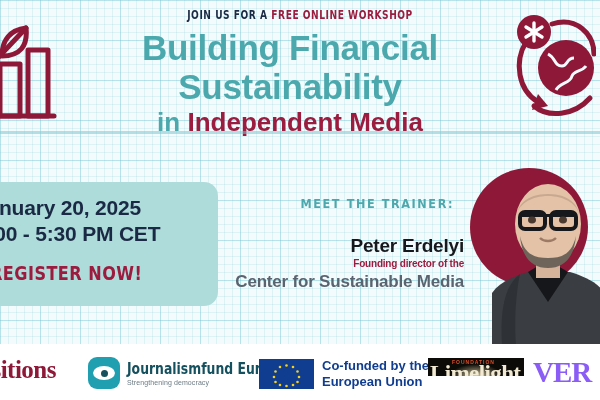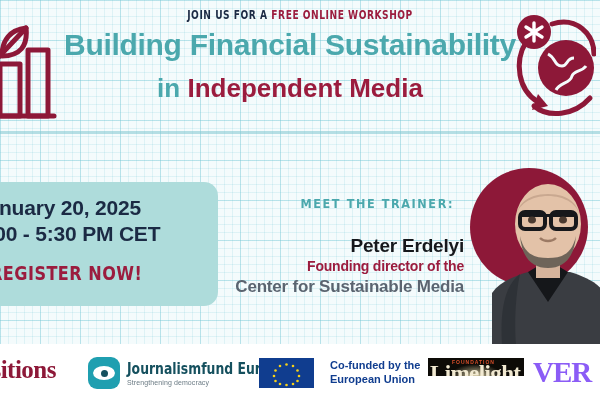--- a/index.html
+++ b/index.html
@@ -28,24 +28,24 @@
     transform:scaleX(0.88); transform-origin:center;
   }
   .eyebrow .a { color:#1b2a44; }
   .eyebrow .b { color:#9B1C3E; }
 
   .headline {
     position:absolute; top:28px; left:60px; width:460px;
     text-align:center; line-height:1.12;
   }
   .headline .l1 {
-    display:block; font-size:30px; font-weight:700; color:#4BA8AD;
+    display:block; font-size:35px; font-weight:700; color:#4BA8AD;
     letter-spacing:-0.3px;
   }
-  .headline .l2 { display:block; font-size:26px; font-weight:700; margin-top:12px; }
+  .headline .l2 { display:block; font-size:26px; font-weight:700; margin-top:2px; }
   .headline .l2 .in { color:#4BA8AD; }
   .headline .l2 .im { color:#9B1C3E; }
 
   
   .icon-chart { position:absolute; left:-4px; top:12px; width:72px; height:112px; }
   .icon-globe { position:absolute; right:4px; top:6px; width:92px; height:120px; }
 
   
   .divider {
     position:absolute; left:0; top:131px; width:600px; height:3px;
@@ -78,21 +78,21 @@
   .trainer .meet {
     font-size:12.5px; font-weight:700; color:#4BA8AD; letter-spacing:1.6px;
     font-family:"DejaVu Sans Condensed","Liberation Sans",sans-serif;
     padding-right:10px;
   }
   .trainer .name {
     margin-top:24px; font-size:19px; font-weight:700; color:#15181c;
     letter-spacing:-0.2px;
   }
   .trainer .role {
-    margin-top:1px; font-size:14px; font-weight:700; color:#9B1C3E;
+    margin-top:1px; font-size:10px; font-weight:700; color:#9B1C3E;
     letter-spacing:-0.2px;
   }
   .trainer .org {
     margin-top:3px; font-size:17px; font-weight:700; color:#5a6470;
     letter-spacing:-0.2px;
   }
 
   
   .portrait-wrap { position:absolute; left:470px; top:162px; width:130px; height:183px; }
   .portrait-circle {
@@ -130,21 +130,21 @@
     font-family:"DejaVu Sans Condensed","Liberation Sans",sans-serif;
     transform:scaleX(0.92); transform-origin:left center; white-space:nowrap;
   }
   .jfe-tag {
     font-size:7px; color:#6b7b84; margin-top:1px; letter-spacing:0.1px;
     white-space:nowrap;
   }
   .logo-eu { position:absolute; left:259px; top:14px; display:flex; align-items:center; }
   .eu-flag { width:55px; height:30px; background:#103d8f; position:relative; }
   .eu-text {
-    margin-left:16px; font-size:11px; font-weight:700; color:#103d8f;
+    margin-left:8px; font-size:13px; font-weight:700; color:#103d8f;
     line-height:1.25; white-space:nowrap;
   }
   .logo-limelight {
     position:absolute; left:428px; top:14px; width:96px; height:18px;
     background:#0d0b07; overflow:hidden;
   }
   .ll-found {
     position:absolute; top:1px; left:24px; font-size:5px; color:#d94f2b;
     letter-spacing:1px; font-weight:700;
   }

